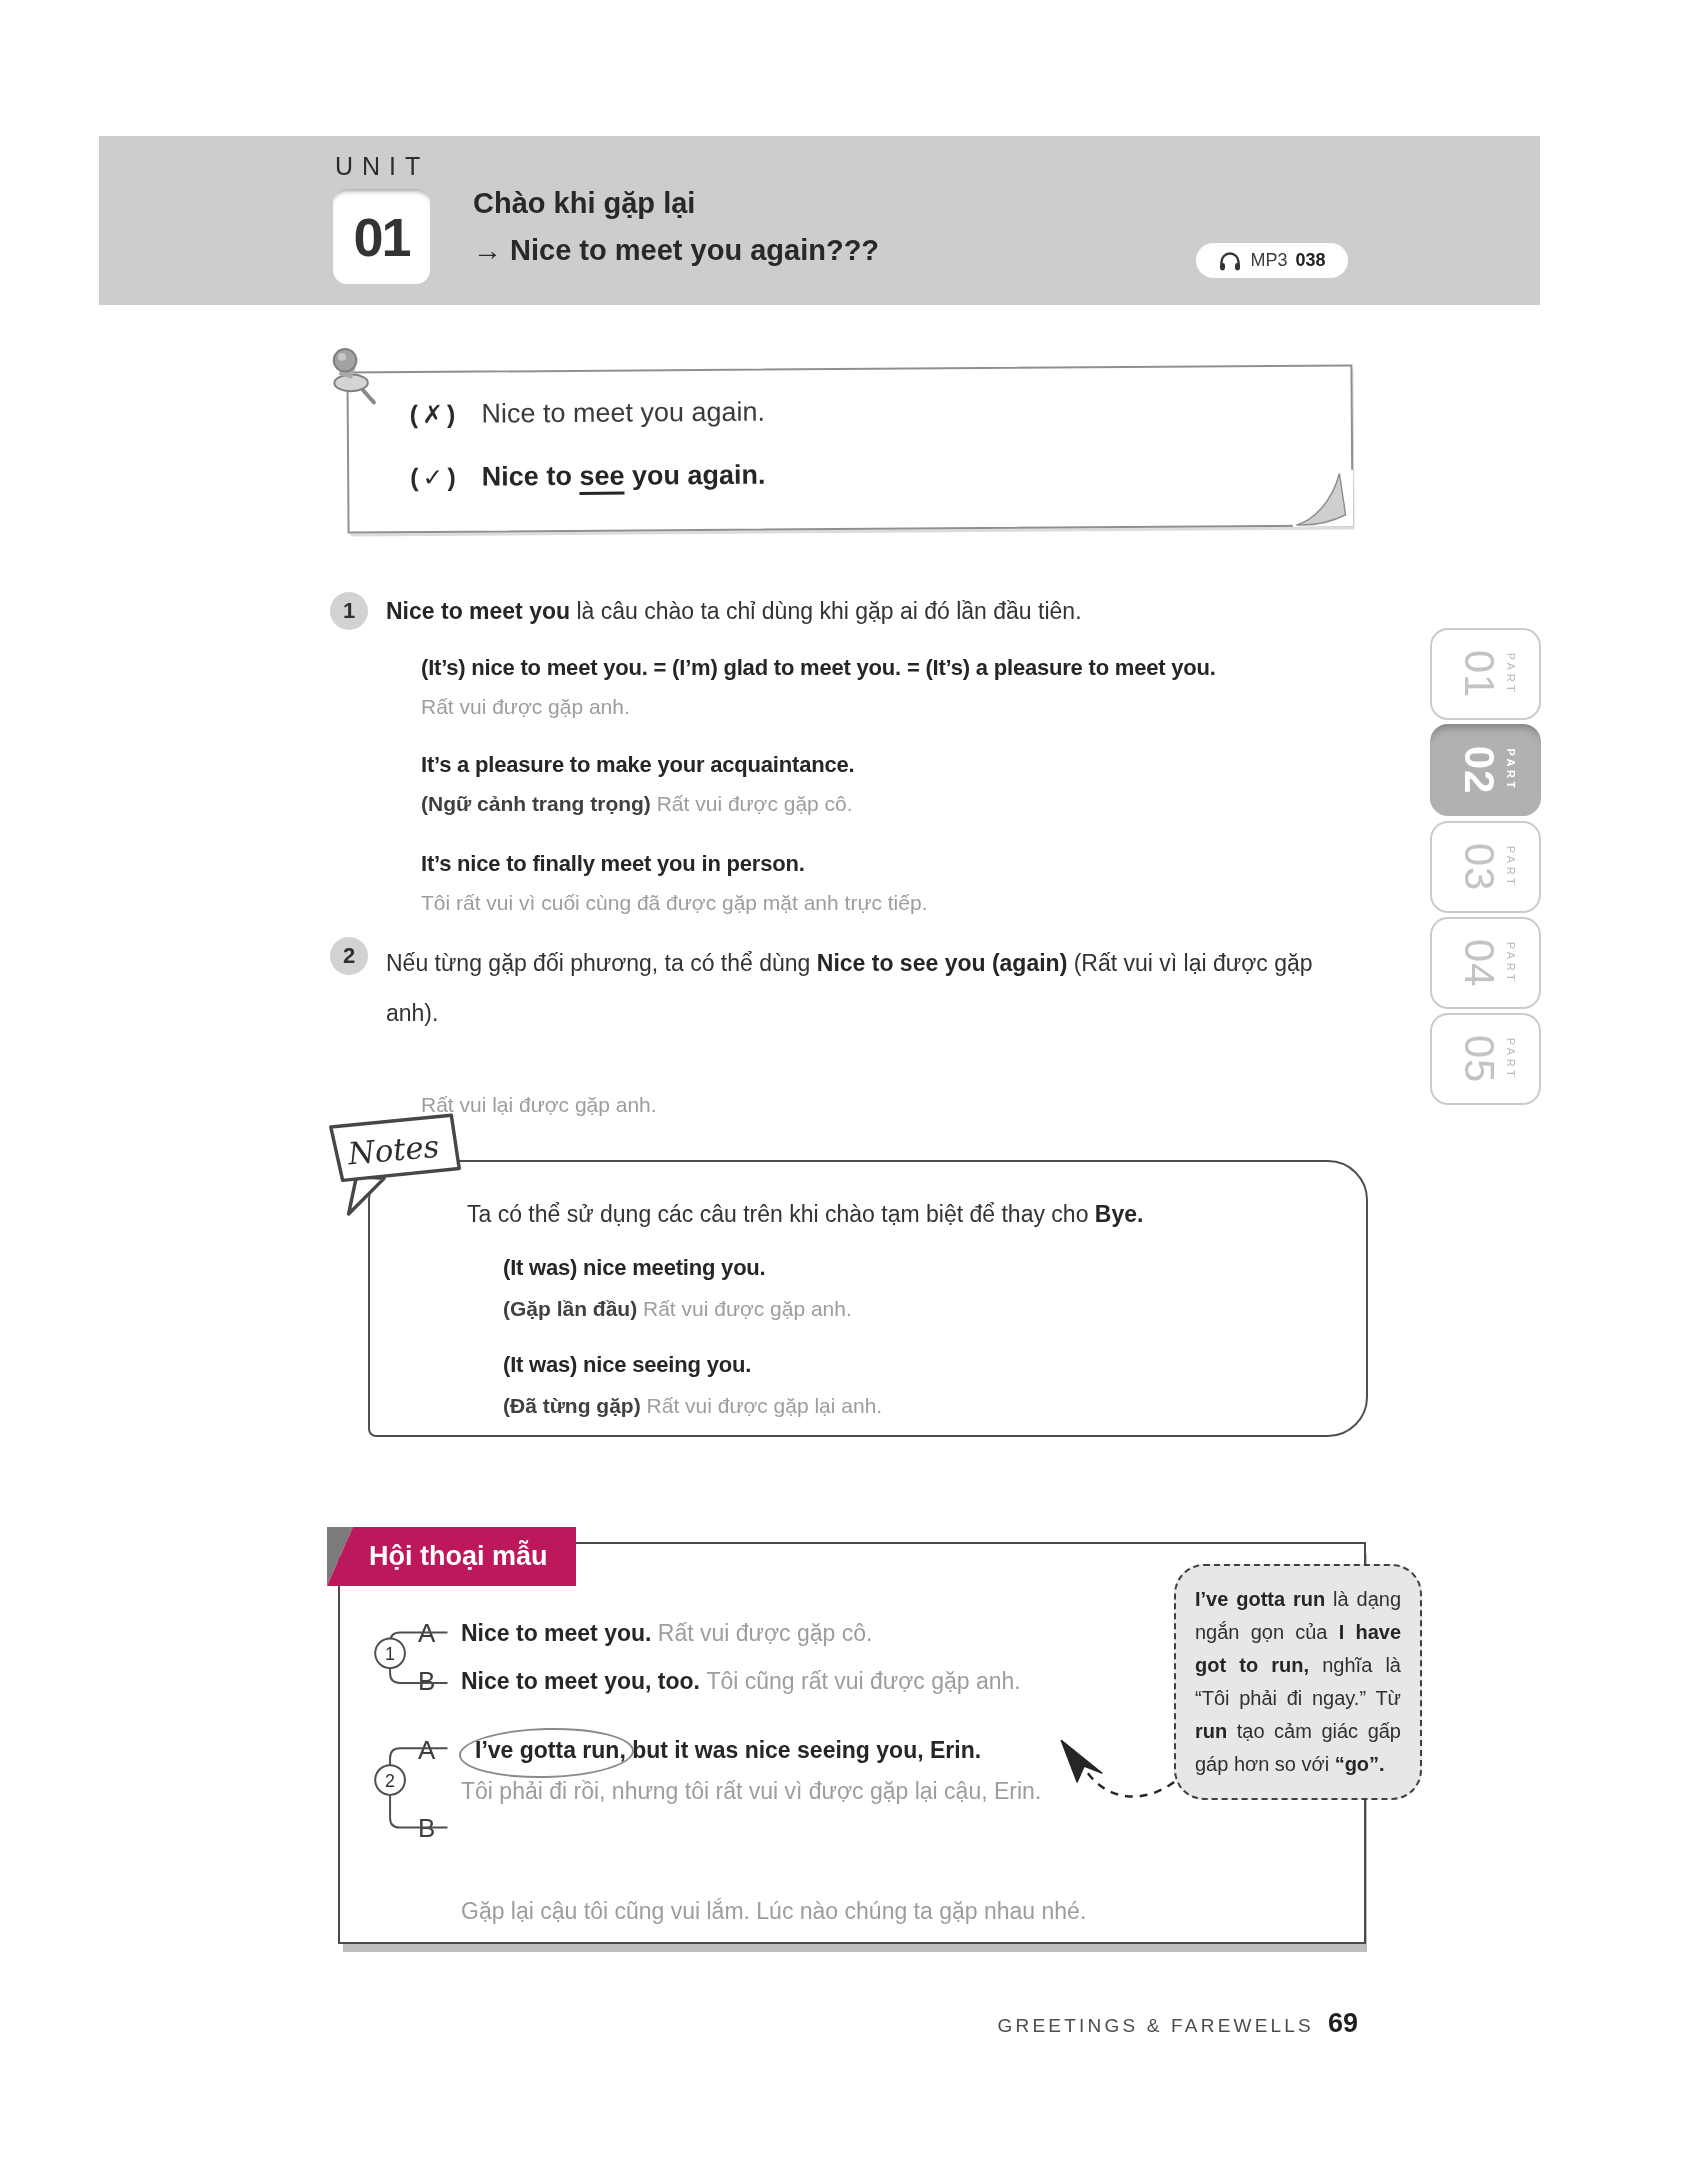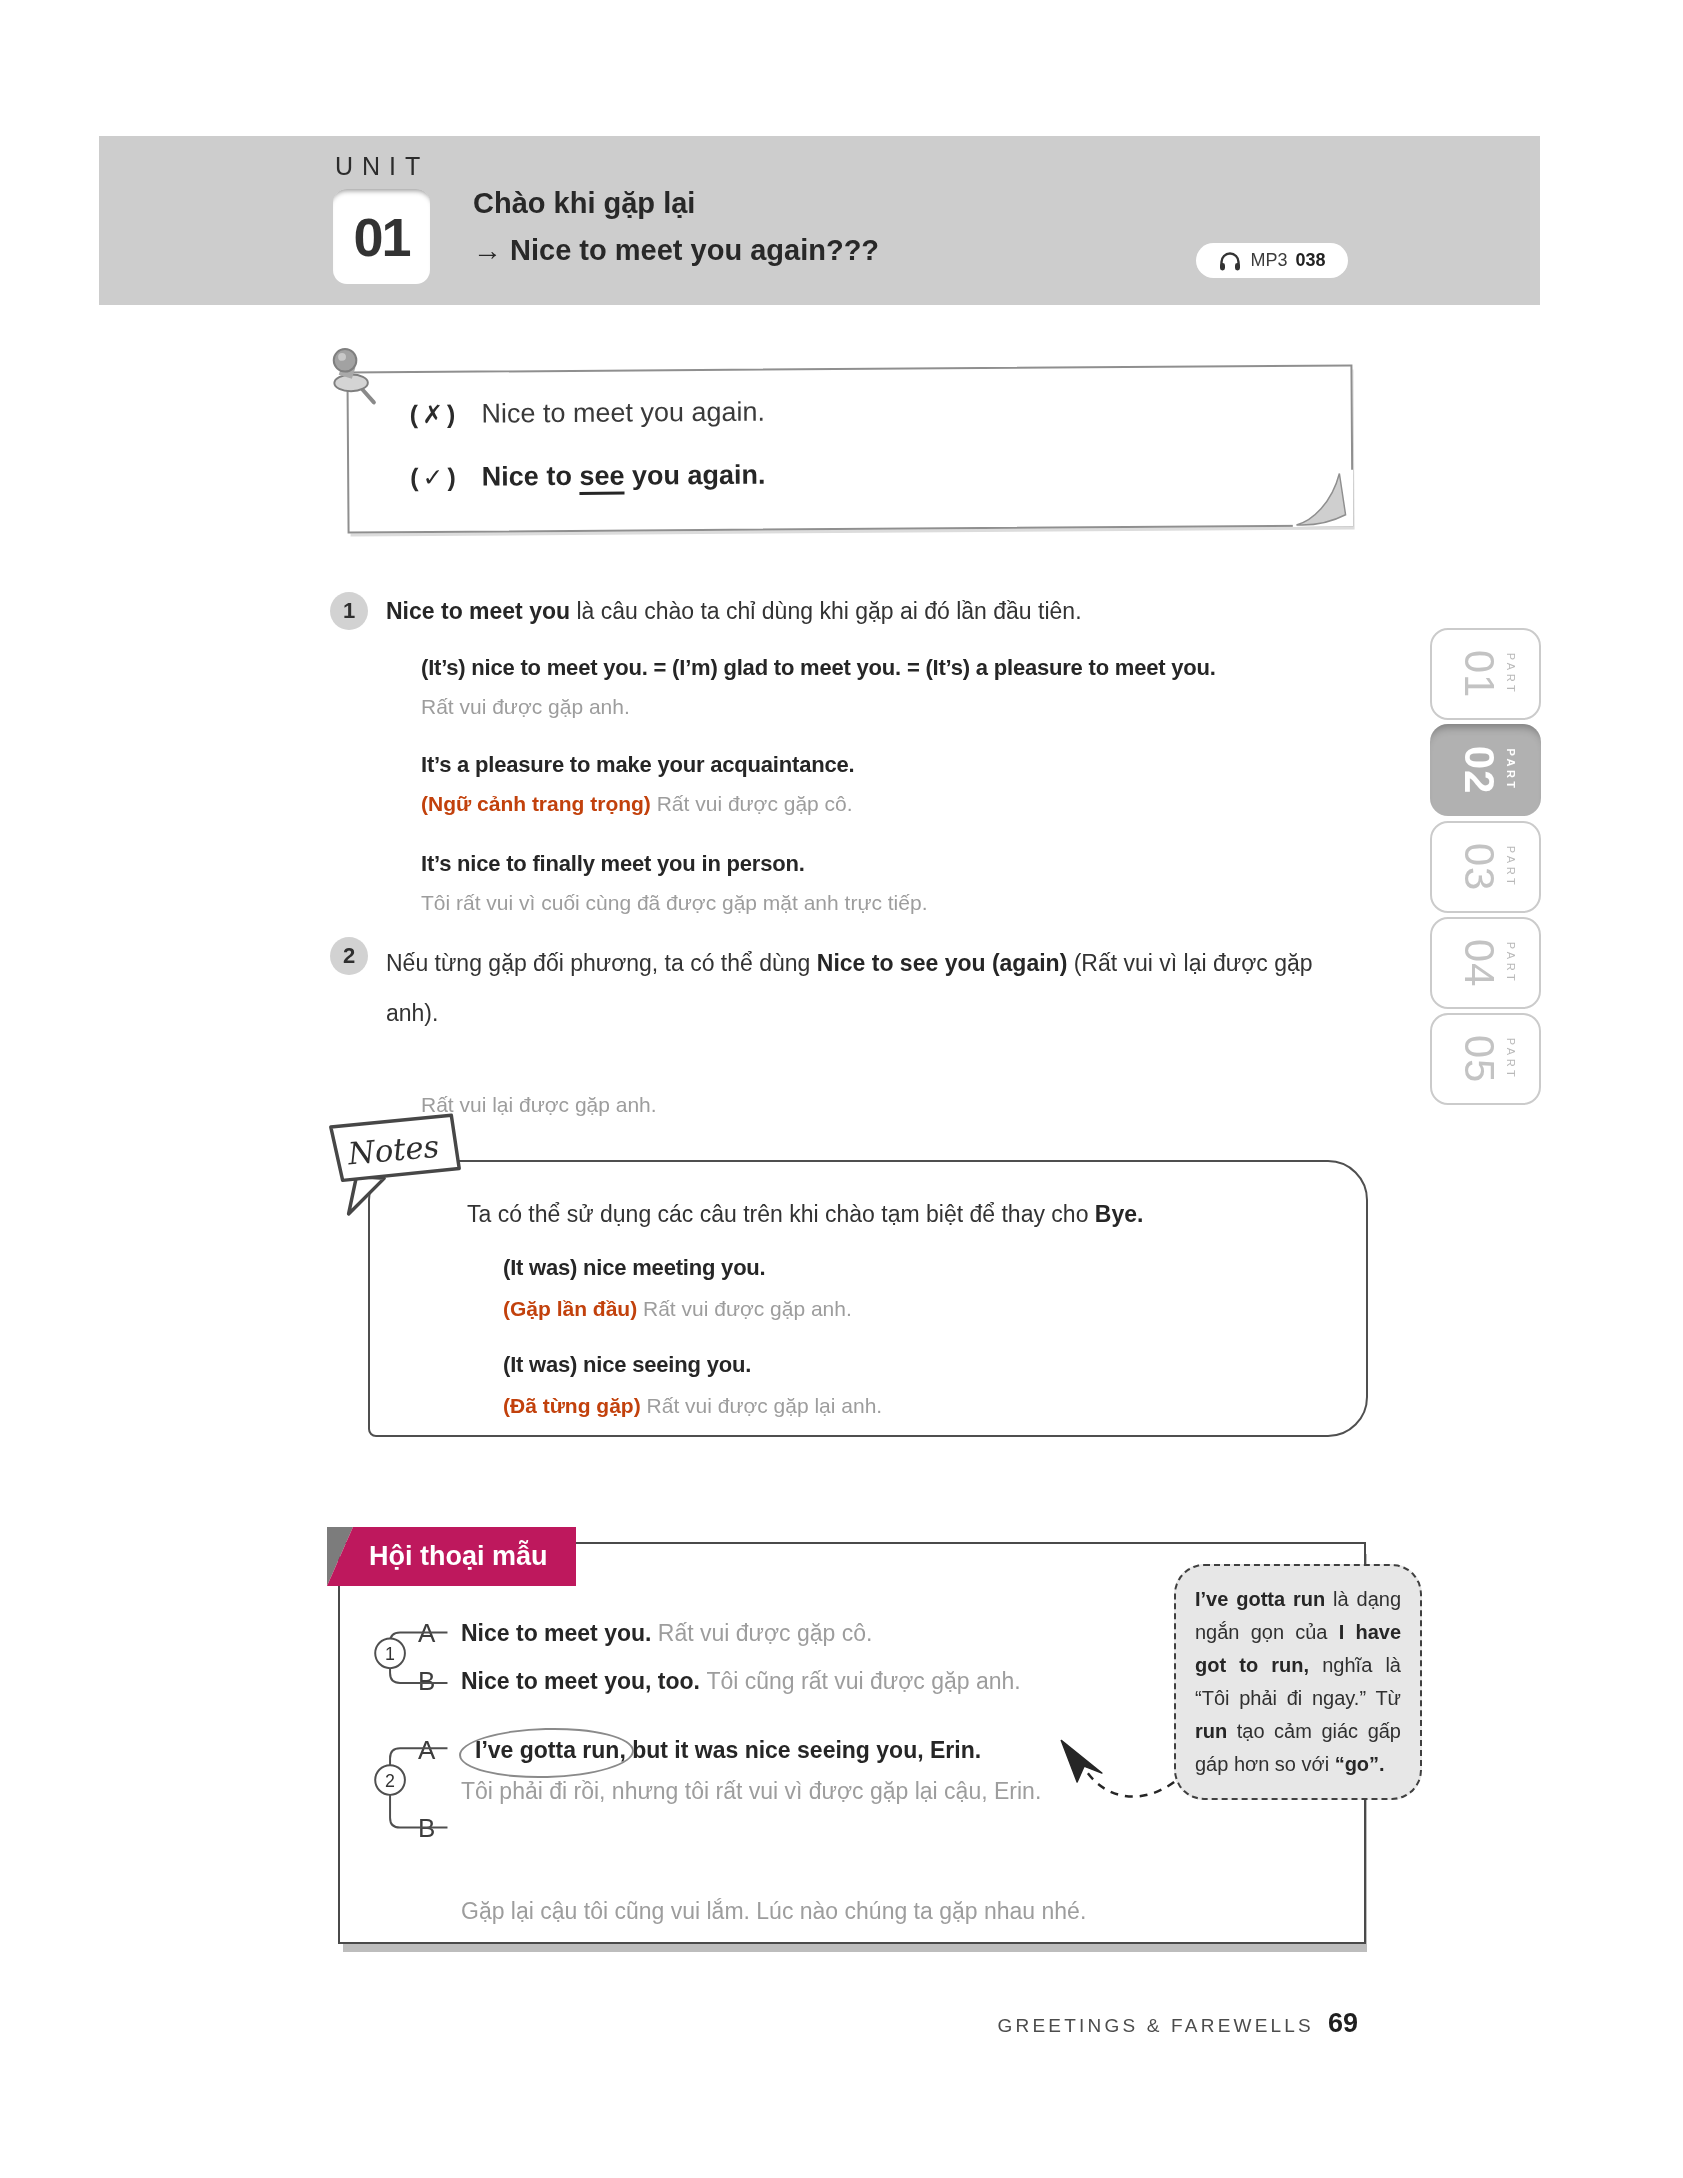--- a/index.html
+++ b/index.html
@@ -3,21 +3,21 @@
 <meta charset="utf-8">
 <style>
   html,body{margin:0;padding:0;background:#fff;}
   .page{position:relative;width:1683px;height:2178px;background:#fff;overflow:hidden;
         font-family:"Liberation Sans","DejaVu Sans",sans-serif;color:#333;}
   .abs{position:absolute;}
 
   
   .seg-b{font-weight:700;color:#262626;}
   .seg-g{color:#9d9d9d;font-weight:400;}
-  .seg-d{color:#c2410c;font-weight:700;}
+  .seg-d{color:#404040;font-weight:700;}
   .seg-u{text-decoration:underline;text-underline-offset:7px;text-decoration-thickness:3px;}
 
   
   .banner{left:99px;top:136px;width:1441px;height:169px;background:#cdcdcd;}
   .unit-label{left:236px;top:16px;font-size:25px;letter-spacing:9px;color:#2c2c2c;font-weight:400;}
   .unit-box{left:234px;top:53px;width:97px;height:95px;background:#fff;border-radius:14px;
             box-shadow:inset 0 6px 5px -4px #9f9f9f;display:flex;align-items:center;justify-content:center;
             font-size:54px;font-weight:700;color:#333;letter-spacing:-2px;}
   .title-vi{left:374px;top:51px;font-size:29px;font-weight:700;color:#282828;}
   .title-en{left:374px;top:98px;font-size:29px;font-weight:700;color:#282828;}

